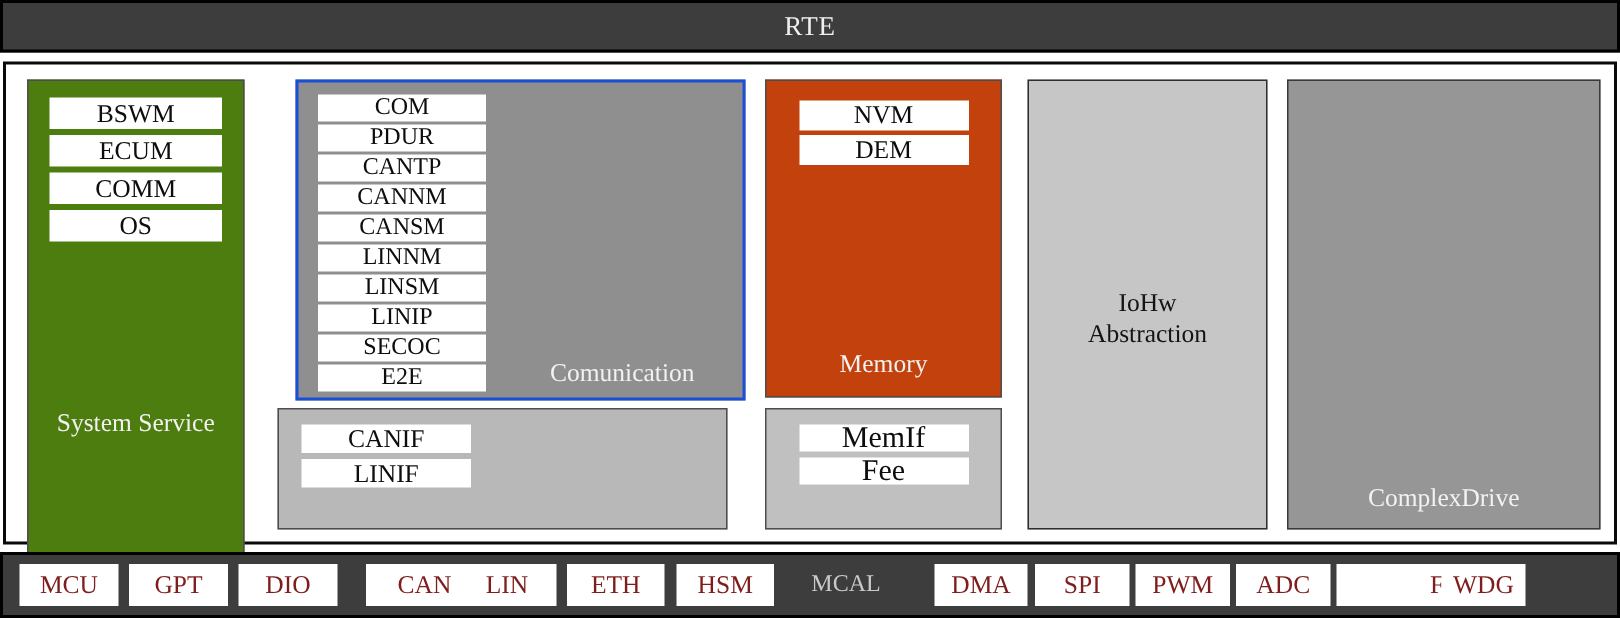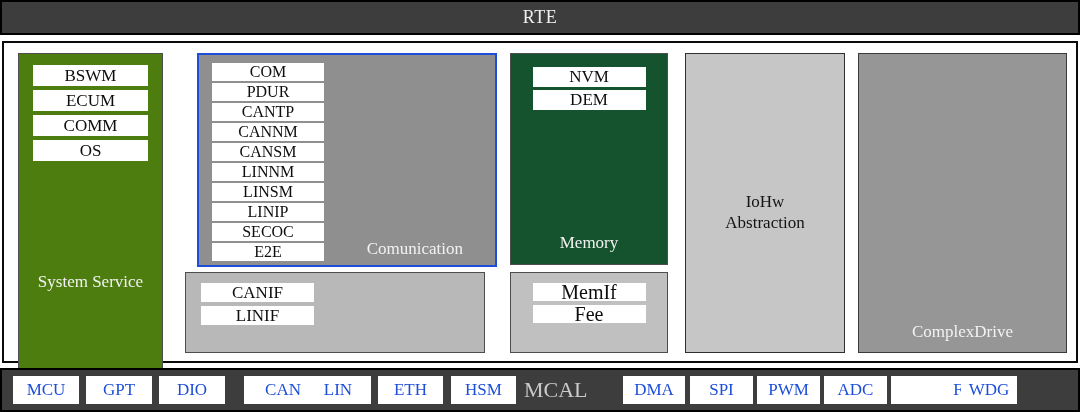--- a/index.html
+++ b/index.html
@@ -21,21 +21,21 @@
   
   .main-frame {
     position:absolute; left:2px; top:41px; width:1076px; height:322px;
     box-sizing:border-box; background:#ffffff; border:2px solid #0a0a0a;
   }
 
   .block { position:absolute; box-sizing:border-box; }
   .blk-system   { left:18px;  top:53px;  width:145px; height:372px; background:#4d7c0f; border:1px solid #4d4d4d;padding-left:40px; }
   .blk-comm     { left:185px; top:53px;  width:300px; height:214px; background:#8f8f8f; border:2px solid #1d4ed8;margin-left:12px; }
   .blk-canlin   { left:185px; top:272px; width:300px; height:81px;  background:#b8b8b8; border:1px solid #4d4d4d; }
-  .blk-memory   { left:510px; top:53px;  width:158px; height:212px; background:#14532d; border:1px solid #4d4d4d;padding-left:18px; }
+  .blk-memory   { left:510px; top:53px;  width:158px; height:212px; background:#c2410c; border:1px solid #4d4d4d;padding-left:18px; }
   .blk-memif    { left:510px; top:272px; width:158px; height:81px;  background:#c0c0c0; border:1px solid #4d4d4d; }
   .blk-iohw     { left:685px; top:53px;  width:160px; height:300px; background:#c6c6c6; border:1px solid #2e2e2e; }
   .blk-complex  { left:858px; top:53px;  width:209px; height:300px; background:#969696; border:1px solid #3a3a3a; }
 
   .chip {
     background:#ffffff; color:#0d0d0d; text-align:center;
     overflow:hidden; white-space:nowrap;
   }
   .chip-col { position:absolute; display:flex; flex-direction:column; }
 
@@ -62,29 +62,29 @@
   .iohw-label   { position:absolute; left:0; right:0; top:137px; text-align:center;
                   color:#141414; font-size:17px; line-height:21px; }
 
   
   .mcal-bar {
     position:absolute; left:0; top:368px; width:1080px; height:44px;
     box-sizing:border-box; background:#3d3d3d; border:2px solid #000;
   }
   .mcal-chip {
     position:absolute; top:6px; height:28px; line-height:28px;
-    background:#ffffff; color:#1d4ed8; text-align:center; font-size:17px;
+    background:#ffffff; color:#7f1d1d; text-align:center; font-size:17px;
   }
   .ml1 { left:11px;  width:66px; } .ml2 { left:84px;  width:66px; }
   .ml3 { left:157px; width:66px; } .ml4 { left:242px; width:78px; }
   .ml5 { left:303px; width:66px; } .ml6 { left:376px; width:65px; }
   .ml7 { left:449px; width:65px; }
   .mcal-label {
     position:absolute; left:522px; top:6px; width:80px; height:28px; line-height:28px;
-    color:#c9c9c9; font-size:22px;
+    text-align:center; color:#c9c9c9; font-size:16px;
   }
   .mr1 { left:621px; width:62px; } .mr2 { left:688px; width:63px; }
   .mr3 { left:755px; width:63px; } .mr4 { left:822px; width:63px; }
   .mr5 { left:889px; width:66px;padding-left:44px; } .mr6 { left:959px; width:56px; }
 </style>
 </head>
 <body>
 
 <div id="stage">
 

